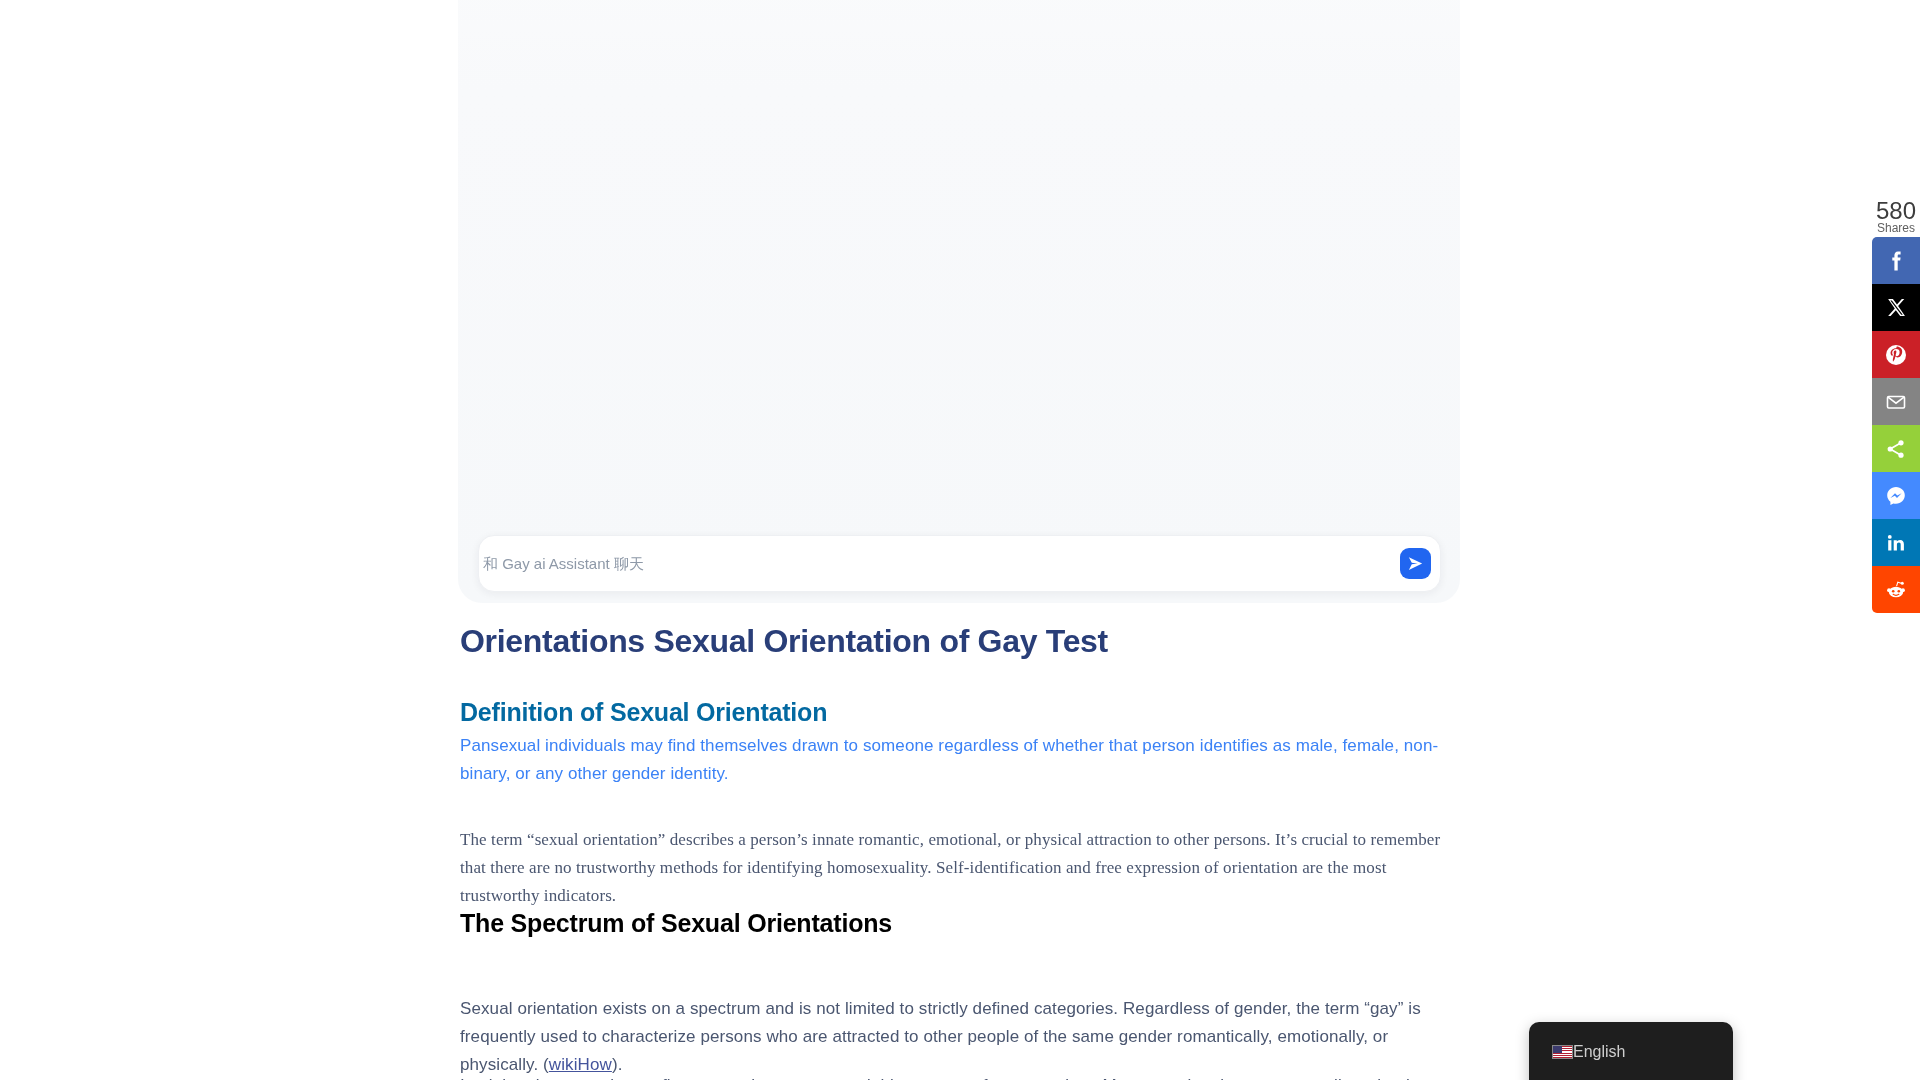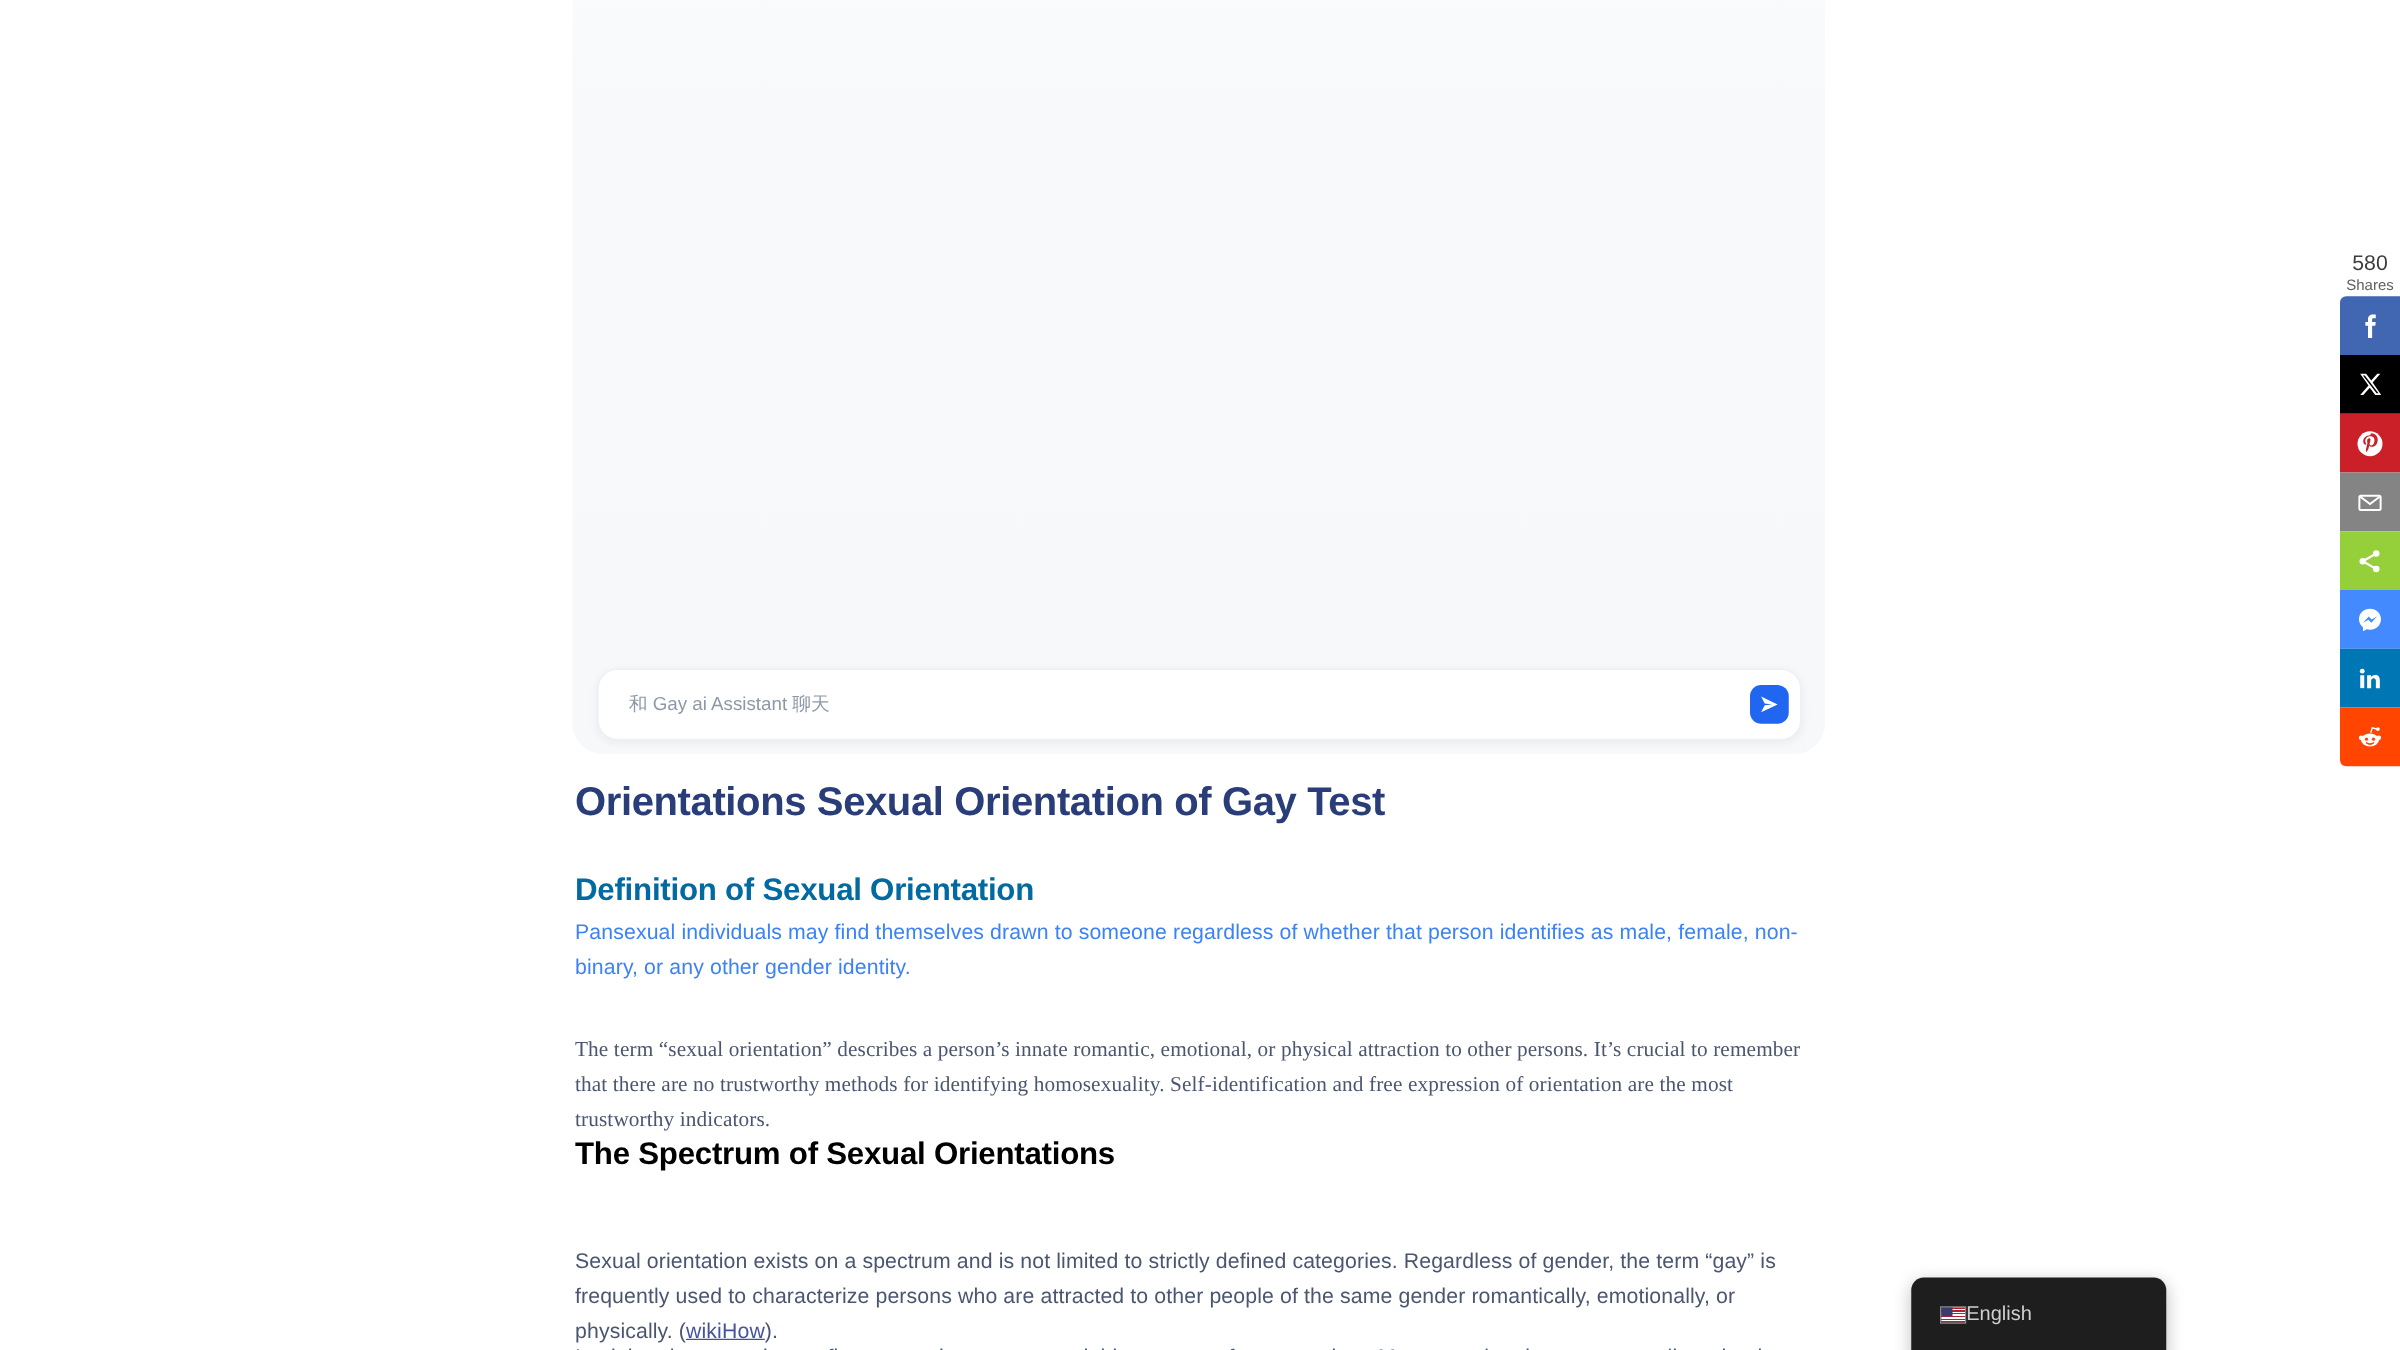--- a/index.html
+++ b/index.html
@@ -24,21 +24,21 @@
     width: 963px; height: 57px;
     background: #ffffff;
     border: 1px solid #eef0f3;
     border-radius: 16px;
     box-shadow: 0 2px 8px rgba(30,41,59,0.06);
     display: flex; align-items: center;
   }
   .chat-input {
     flex: 1; height: 100%;
     border: none; outline: none; background: transparent;
-    padding: 0 14px 0 24px;
+    padding: 0 14px 0 4px;
     font-size: 15px;
     font-family: "Liberation Sans", sans-serif;
     color: #334155;
   }
   .chat-input::placeholder { color: #8e99a8; opacity: 1; }
   .send-button {
     width: 31px; height: 31px;
     margin-right: 9px;
     border: none; border-radius: 9px;
     display: flex; align-items: center; justify-content: center;
@@ -64,21 +64,21 @@
   .para-clip { height: 8px; overflow: hidden; }
 
   
   .share-rail {
     position: absolute;
     right: 0; top: 200px;
     width: 48px;
     text-align: center;
   }
   .share-count-num {
-    font-size: 17px; color: #3d3d3d; line-height: 21px;
+    font-size: 24px; color: #3d3d3d; line-height: 21px;
   }
   .share-count-label {
     font-size: 12px; color: #606060; line-height: 14px;
     margin-bottom: 2px;
   }
   .share-stack { width: 48px; }
   .share-btn {
     width: 48px; height: 47px;
     display: flex; align-items: center; justify-content: center;
     cursor: pointer;

